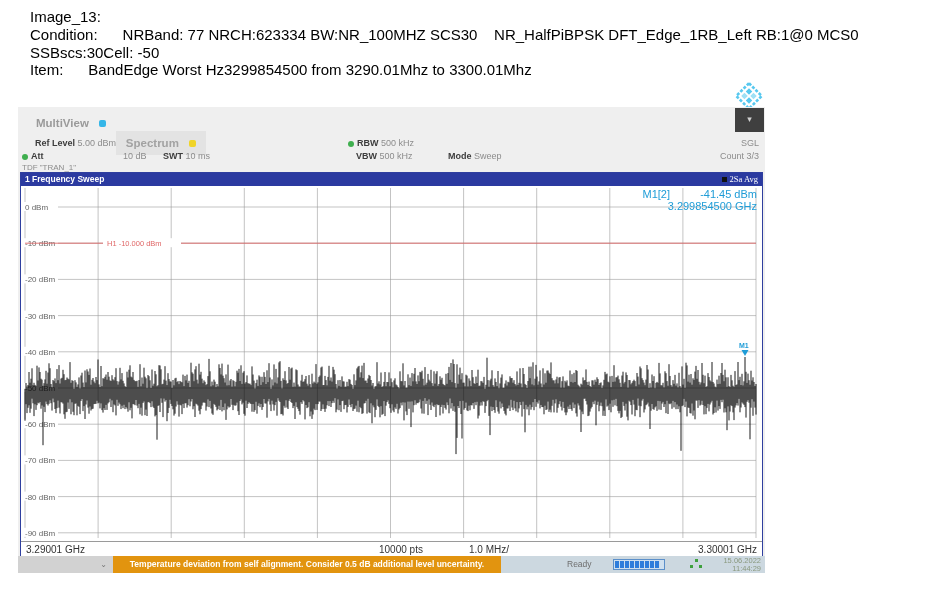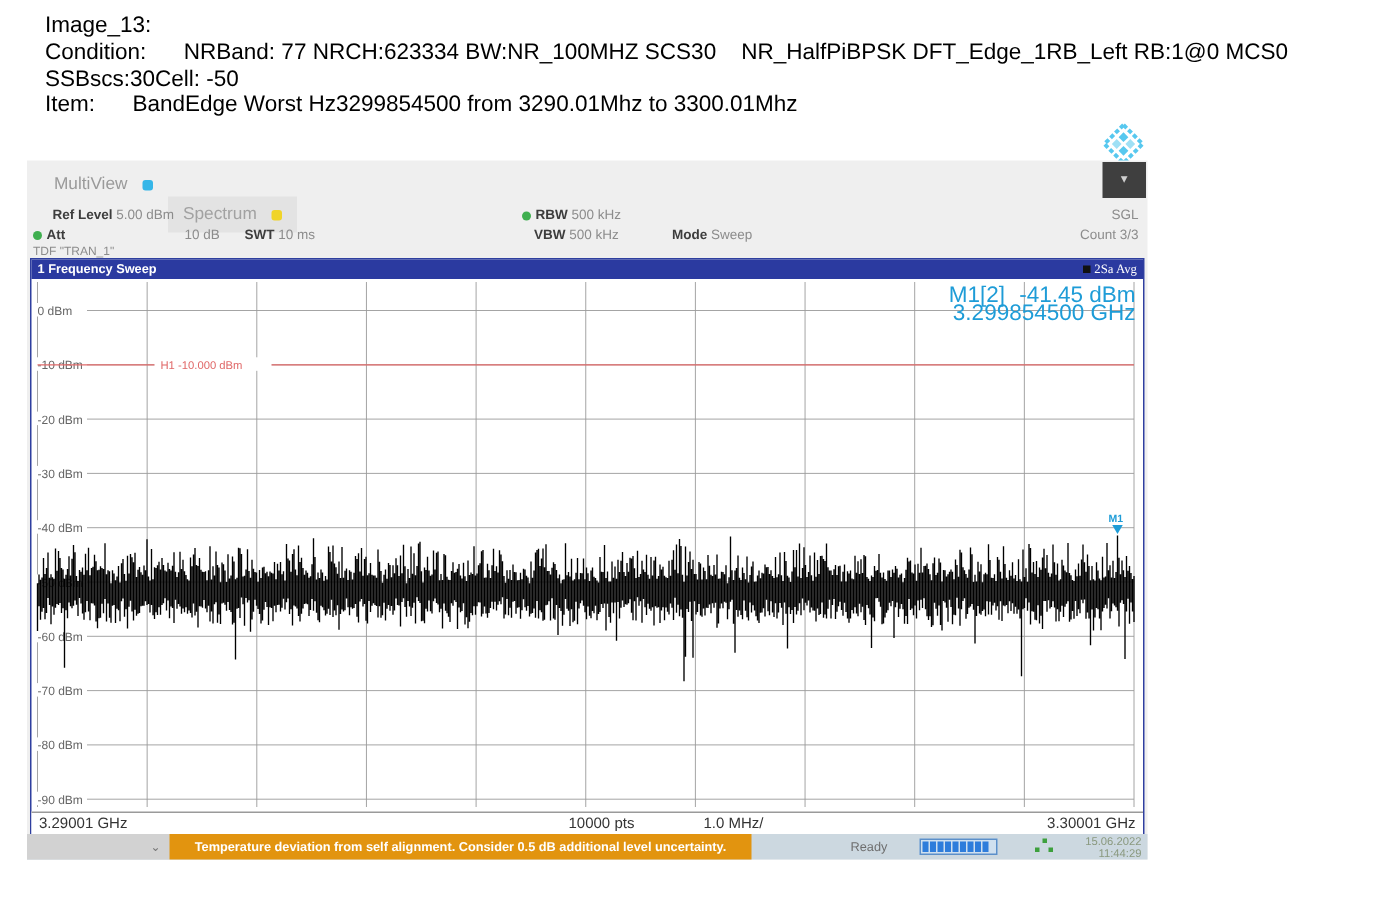--- a/index.html
+++ b/index.html
@@ -6,36 +6,36 @@
   #page{position:relative;width:932px;height:602px;background:#fff;overflow:hidden;
         font-family:"Liberation Sans",sans-serif;}
   .docline{position:absolute;left:30px;white-space:pre;font-size:15px;color:#000;}
 
   
   #shot{position:absolute;left:18px;top:107px;width:747px;height:466px;background:#efefef;}
   #rs-logo{position:absolute;left:735px;top:82px;width:28px;height:28px;}
   #menu-btn{position:absolute;right:1px;top:1px;width:29px;height:24px;background:#3f3f3f;
             color:#cfcfcf;font-size:9px;text-align:center;line-height:22px;}
   .tabs{position:absolute;left:8px;top:4px;height:24px;display:flex;align-items:center;}
-  .tab{display:flex;align-items:center;height:24px;padding:0 10px;font-weight:normal;
+  .tab{display:flex;align-items:center;height:24px;padding:0 10px;font-weight:bold;
        font-size:11.5px;color:#9a9a9a;}
   .tab.sel{background:#e3e3e3;color:#a2a2a2;margin-top:40px;}
   .dot{width:7px;height:7px;border-radius:2px;margin-left:10px;}
   .hdr{position:absolute;font-size:9px;color:#8c8c8c;white-space:pre;text-align:right;}
   .hdr b{color:#3d3d3d;}
   .gdot{display:inline-block;width:6px;height:6px;border-radius:50%;background:#3faf4f;
         vertical-align:middle;margin-right:3px;}
   #plotwin{position:absolute;left:2px;top:65px;width:741px;height:384px;background:#fff;
            border:1px solid #2f3f9f;box-sizing:content-box;}
   #ptitle{height:13px;background:#2b3aa0;color:#fff;font-size:8.5px;font-weight:bold;
           line-height:13px;padding-left:4px;position:relative;}
   #ptitle .tinfo{position:absolute;right:4px;top:0;font-weight:normal;font-size:8.5px;font-family:Liberation Serif, serif;}
   #ptitle .sq{display:inline-block;width:5px;height:5px;background:#111;margin-right:3px;}
   #gridarea{position:relative;width:741px;height:355px;}
-  #mrk{position:absolute;top:1px;right:0;width:100%;height:24px;font-size:15px;color:#1e9cd7;margin-left:32px;}
+  #mrk{position:absolute;top:1px;right:0;width:100%;height:24px;font-size:11px;color:#1e9cd7;margin-left:32px;}
   #mrk .r1n{position:absolute;right:92px;top:1px;}
   #mrk .r1v{position:absolute;right:5px;top:1px;}
   #mrk .r2v{position:absolute;right:5px;top:13px;}
   #axisrow{position:relative;height:15px;background:#fff;border-top:1px solid #9a9a9a;
            font-size:10px;color:#333;}
   #axisrow span{position:absolute;top:2px;}
   #statusbar{position:absolute;left:0;top:449px;width:747px;height:17px;background:#ccd8e0;}
   #sb-gray{position:absolute;left:0;top:0;width:95px;height:17px;background:#d2d2d2;
            color:#777;font-size:8px;text-align:right;line-height:17px;padding-right:6px;box-sizing:border-box;}
   #sb-orange{position:absolute;left:95px;top:0;width:388px;height:17px;background:#e2940f;

